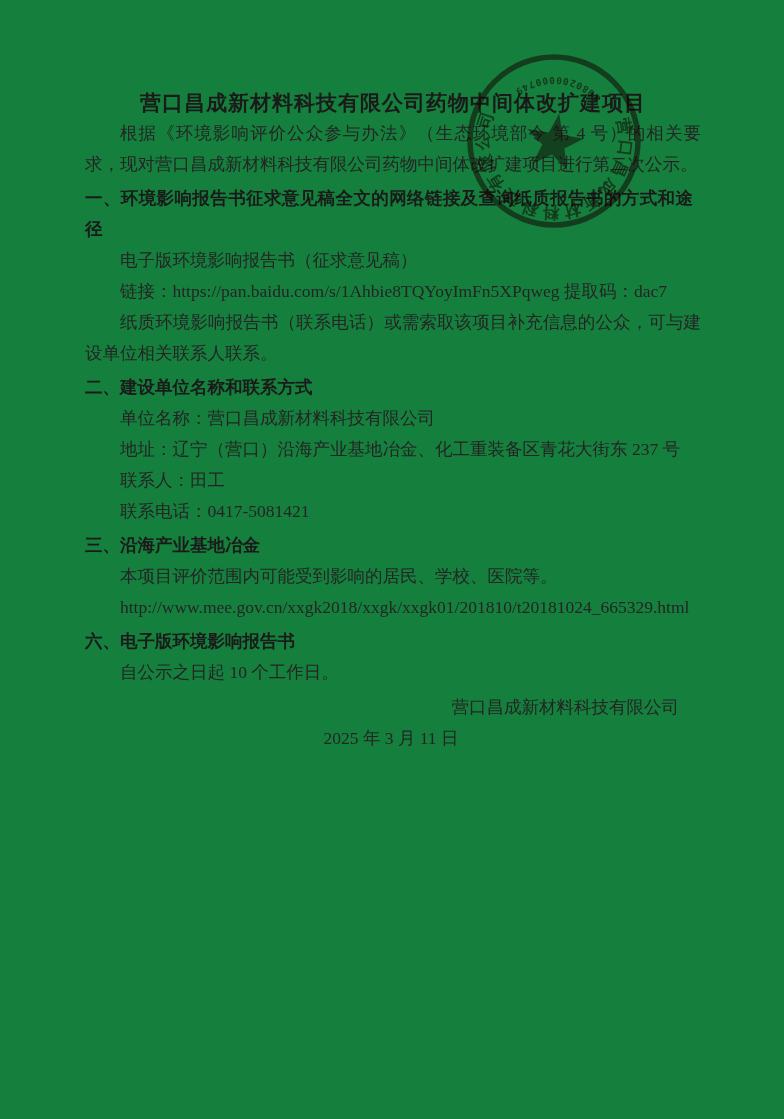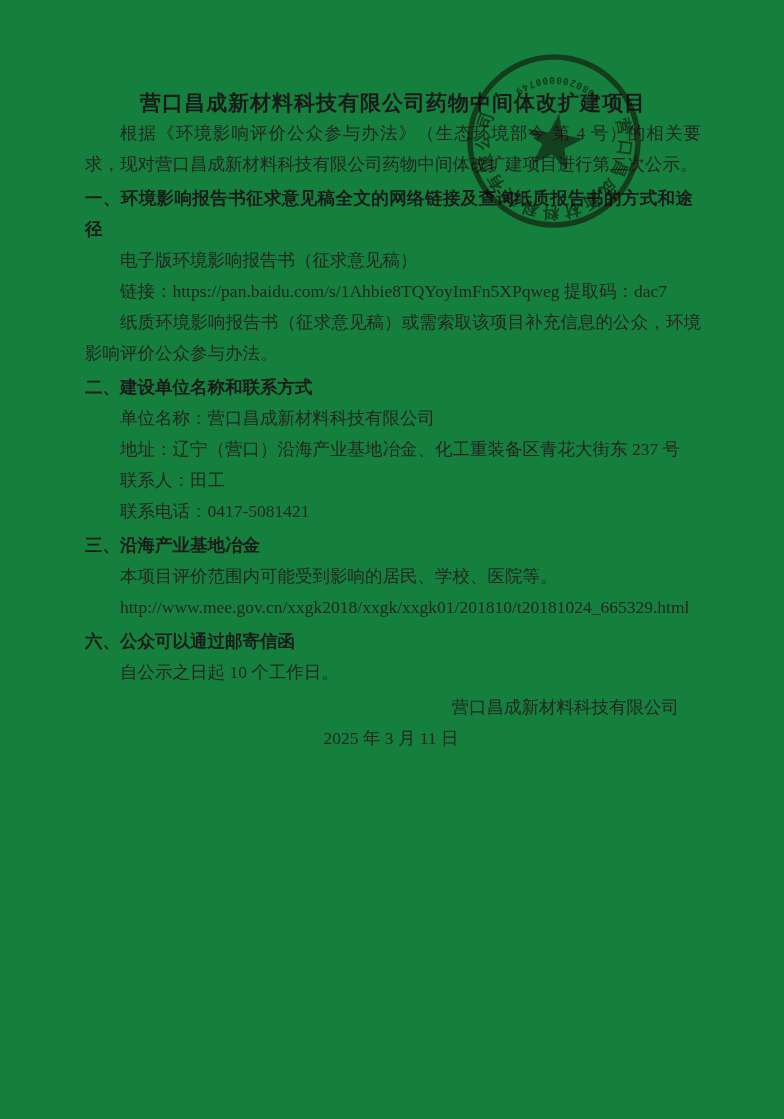--- a/index.html
+++ b/index.html
@@ -37,30 +37,30 @@
 <div class="page">
 
   <div class="doc">
     <p class="title">营口昌成新材料科技有限公司药物中间体改扩建项目</p>
     <p class="intro para">根据《环境影响评价公众参与办法》（生态环境部令 第 4 号）的相关要求，现对营口昌成新材料科技有限公司药物中间体改扩建项目进行第二次公示。</p>
 
     <div>
         <p class="sec-heading">一、环境影响报告书征求意见稿全文的网络链接及查询纸质报告书的方式和途径</p>
         <p class="para">电子版环境影响报告书（征求意见稿）</p>
         <p class="para">链接：https://pan.baidu.com/s/1Ahbie8TQYoyImFn5XPqweg 提取码：dac7</p>
-        <p class="para">纸质环境影响报告书（征求意见稿）或需索取该项目补充信息的公众，环境影响评价公众参与办法。</p>
+        <p class="para">纸质环境影响报告书（联系电话）或需索取该项目补充信息的公众，可与建设单位相关联系人联系。</p>
         <p class="sec-heading">二、建设单位名称和联系方式</p>
         <p class="para">单位名称：营口昌成新材料科技有限公司</p>
         <p class="para">地址：辽宁（营口）沿海产业基地冶金、化工重装备区青花大街东 237 号</p>
         <p class="para">联系人：田工</p>
         <p class="para">联系电话：0417-5081421</p>
         <p class="sec-heading">三、沿海产业基地冶金</p>
         <p class="para">本项目评价范围内可能受到影响的居民、学校、医院等。</p>
         <p class="para">http://www.mee.gov.cn/xxgk2018/xxgk/xxgk01/201810/t20181024_665329.html</p>
-        <p class="sec-heading">六、公众可以通过邮寄信函</p>
+        <p class="sec-heading">六、电子版环境影响报告书</p>
         <p class="para">自公示之日起 10 个工作日。</p>
       </div>
 
     <p class="sign-company">营口昌成新材料科技有限公司</p>
     <p class="sign-date">2025 年 3 月 11 日</p>
   </div>
 
   <svg class="seal" viewBox="0 0 180 180" aria-hidden="true">
     <defs>
       <path id="nameArc" d="M 30.2 117.9 A 66 66 0 1 1 149.8 117.9" fill="none"></path>

